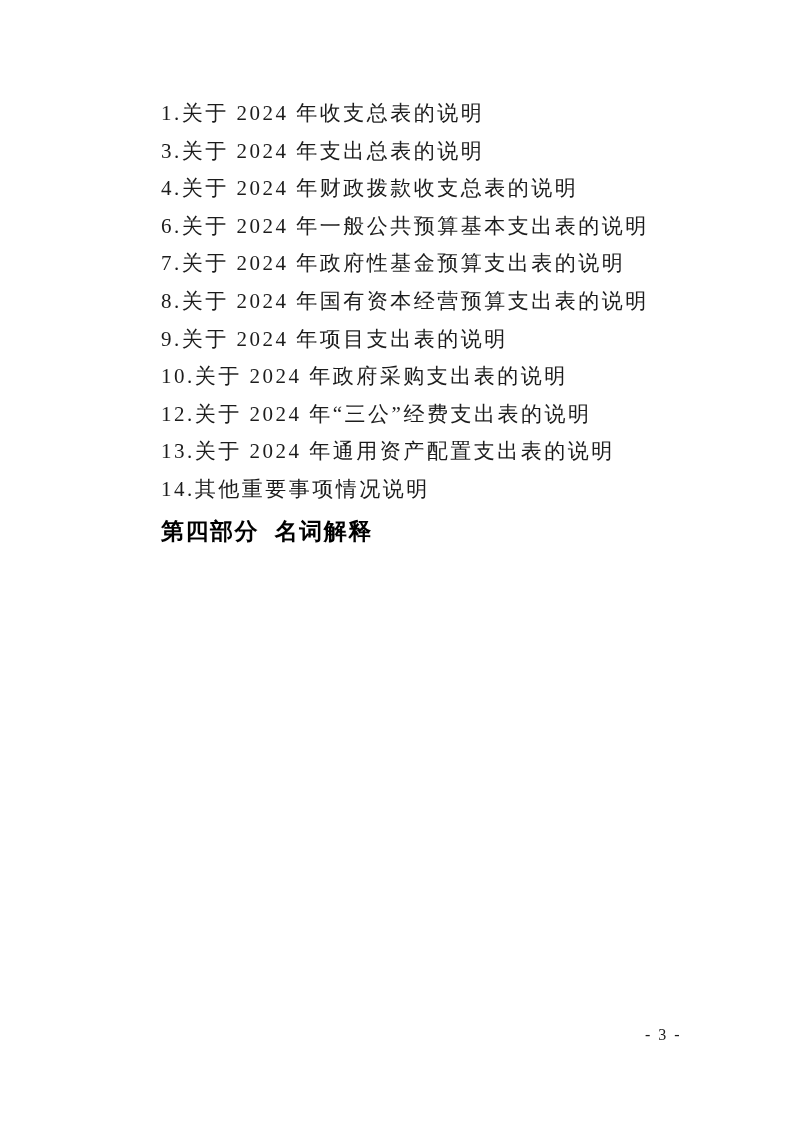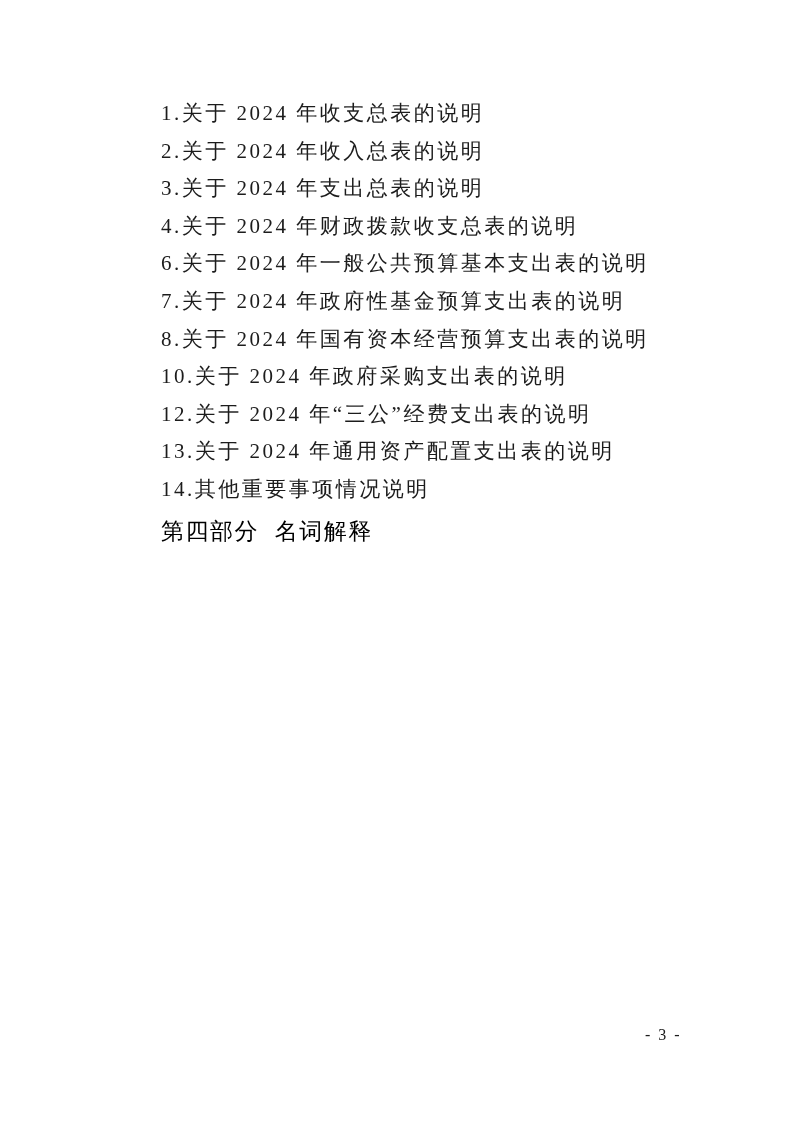--- a/index.html
+++ b/index.html
@@ -23,21 +23,21 @@
     right: 90px;
   }
   .toc-line {
     font-size: 21px;
     line-height: 37.6px;
     letter-spacing: 2.5px;
     white-space: pre;
   }
   .section-heading {
     font-family: "Liberation Sans", "DejaVu Sans", sans-serif;
-    font-weight: 400;
+    font-weight: 700;
     font-size: 23px;
     line-height: 42px;
     letter-spacing: 1.5px;
     color: #000000;
     white-space: pre;
     margin-top: 1px;
   }
   .page-number {
     position: absolute;
     left: 645px;
@@ -46,26 +46,26 @@
     letter-spacing: 2px;
     color: #1c1c1c;
   }
 </style>
 </head>
 <body>
 
 <div class="page">
   <div class="toc">
     <div class="toc-line">1.关于 2024 年收支总表的说明</div>
-    <div class="toc-line">2.关于 2024 年收入总表的说明</div>
     <div class="toc-line">3.关于 2024 年支出总表的说明</div>
     <div class="toc-line">4.关于 2024 年财政拨款收支总表的说明</div>
     <div class="toc-line">6.关于 2024 年一般公共预算基本支出表的说明</div>
     <div class="toc-line">7.关于 2024 年政府性基金预算支出表的说明</div>
     <div class="toc-line">8.关于 2024 年国有资本经营预算支出表的说明</div>
+    <div class="toc-line">9.关于 2024 年项目支出表的说明</div>
     <div class="toc-line">10.关于 2024 年政府采购支出表的说明</div>
     <div class="toc-line">12.关于 2024 年“三公”经费支出表的说明</div>
     <div class="toc-line">13.关于 2024 年通用资产配置支出表的说明</div>
     <div class="toc-line">14.其他重要事项情况说明</div>
     <div class="section-heading">第四部分  名词解释</div>
   </div>
   <div class="page-number">- 3 -</div>
 </div>
 
 </body></html>

